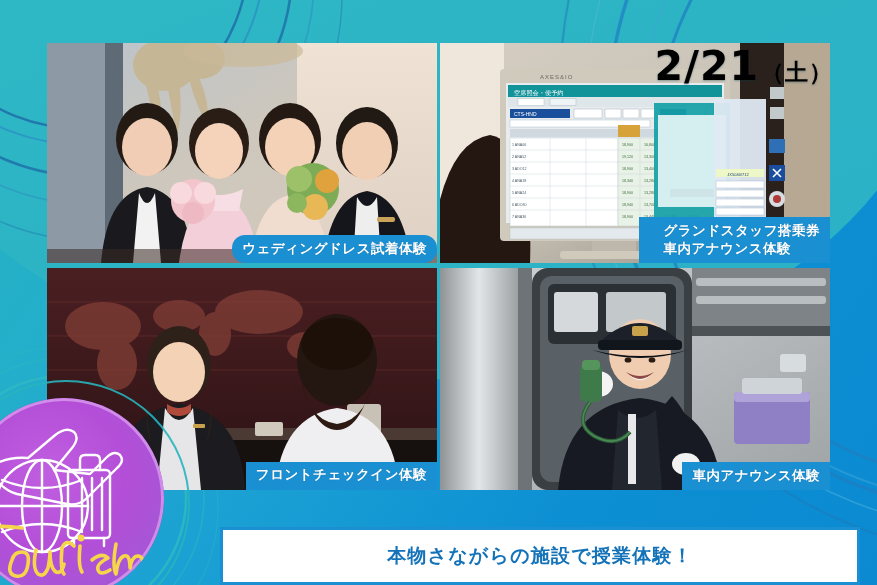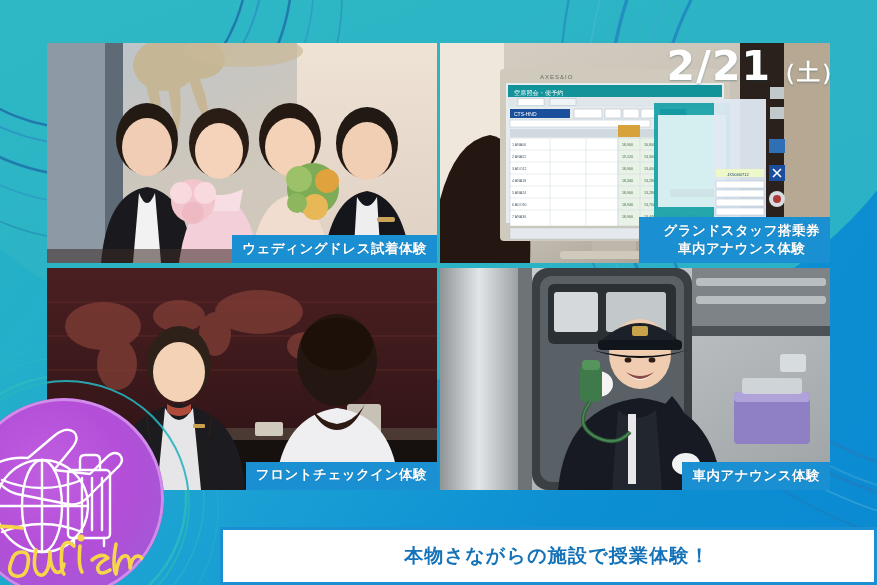--- a/index.html
+++ b/index.html
@@ -25,36 +25,36 @@
   .panel .ph{position:absolute;inset:0;}
 
   .cap{
     position:absolute;background:#1a8fd2;color:#ffffff;
     font-size:13.5px;font-weight:700;letter-spacing:.5px;
     padding:5px 10px 6px 10px;line-height:1.28;
     box-shadow:0 0 0 0 rgba(0,0,0,0);
     text-shadow:0 0 1px rgba(0,0,0,.25);
     white-space:nowrap;
   }
-  .cap.two{text-align:center;padding-left:24px;}
+  .cap.two{padding-left:24px;}
 
   
   .date{
-    position:absolute;right:32px;top:46px;color:#ffffff;
+    position:absolute;right:44px;top:46px;color:#000000;
     font-weight:700;letter-spacing:1px;
     text-shadow:0 1px 2px rgba(0,60,80,.35);
   }
   .date .big{font-size:41px;line-height:1;}
   .date .sml{font-size:23px;line-height:1;margin-left:2px;}
 
   
   .banner{
     position:absolute;left:220px;top:527px;width:634px;height:52px;
     background:#ffffff;border:3px solid #1a8fd2;
-    display:flex;align-items:center;justify-content:center;padding-left:17px;
+    display:flex;align-items:center;justify-content:center;
   }
   .banner span{color:#1372b8;font-size:19px;font-weight:700;letter-spacing:1.2px;}
 
   
   .logo{
     position:absolute;left:-36px;top:398px;width:200px;height:200px;border-radius:50%;
     background:radial-gradient(circle at 42% 38%,#c05fe0 0%,#b44ed8 45%,#a855d6 70%,#9b55d0 100%);
     overflow:hidden;
   }
   .logo .ring{position:absolute;inset:0;border-radius:50%;
@@ -161,21 +161,21 @@
 
         <ellipse cx="320" cy="100" rx="31" ry="36" fill="#211913"></ellipse>
         <ellipse cx="320" cy="108" rx="25" ry="29" fill="#f1cfb5"></ellipse>
         <path d="M296 88 q24-26 48 0 q-6-20-24-22 q-18 2 -24 22z" fill="#211913"></path>
         <path d="M276 220 q8-66 44-72 q36 6 44 72z" fill="#15161b"></path>
         <path d="M310 154 q10 18 20 0 l4 66 h-28z" fill="#eeeeee"></path>
         <rect x="330" y="174" width="18" height="5" rx="2" fill="#c9a35a"></rect>
       </g>
       <rect x="0" y="206" width="390" height="14" fill="#3b2a26" opacity=".55"></rect>
     </svg>
-    <div class="cap" style="right:0;bottom:0;">
+    <div class="cap" style="right:0;bottom:0;border-radius:13px;">
       <span>ウェディングドレス試着体験</span>
     </div>
   </div>
 
   <div class="panel" style="left:440px;top:43px;width:390px;height:220px;">
     <svg class="ph" viewBox="0 0 390 220" preserveAspectRatio="none">
       <defs>
         <linearGradient id="ofc" x1="0" y1="0" x2="1" y2="1">
           <stop offset="0" stop-color="#d6cec2"></stop>
             <stop offset=".5" stop-color="#c9c2b6"></stop>

